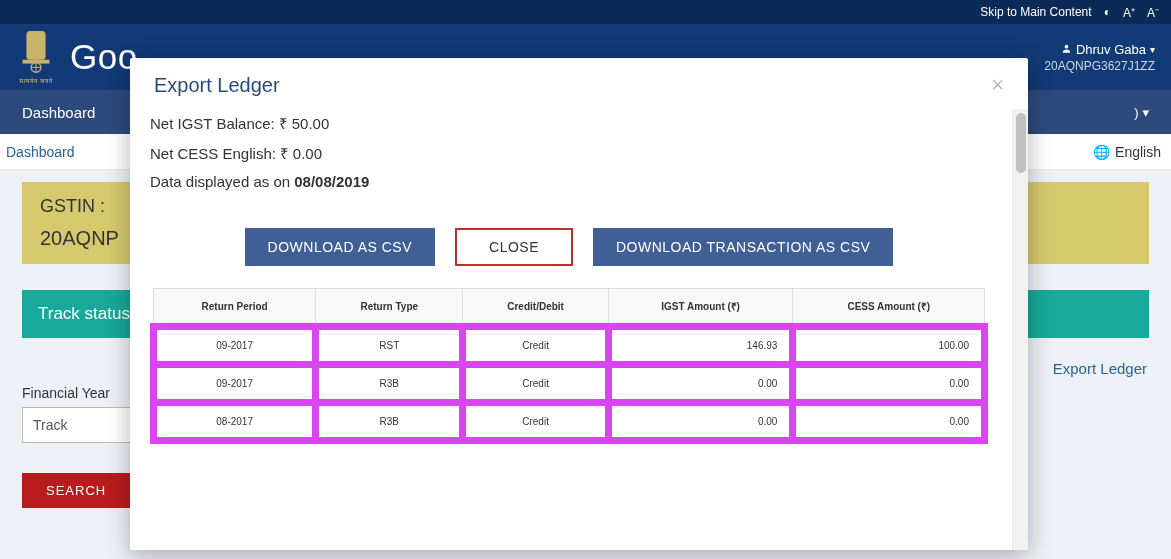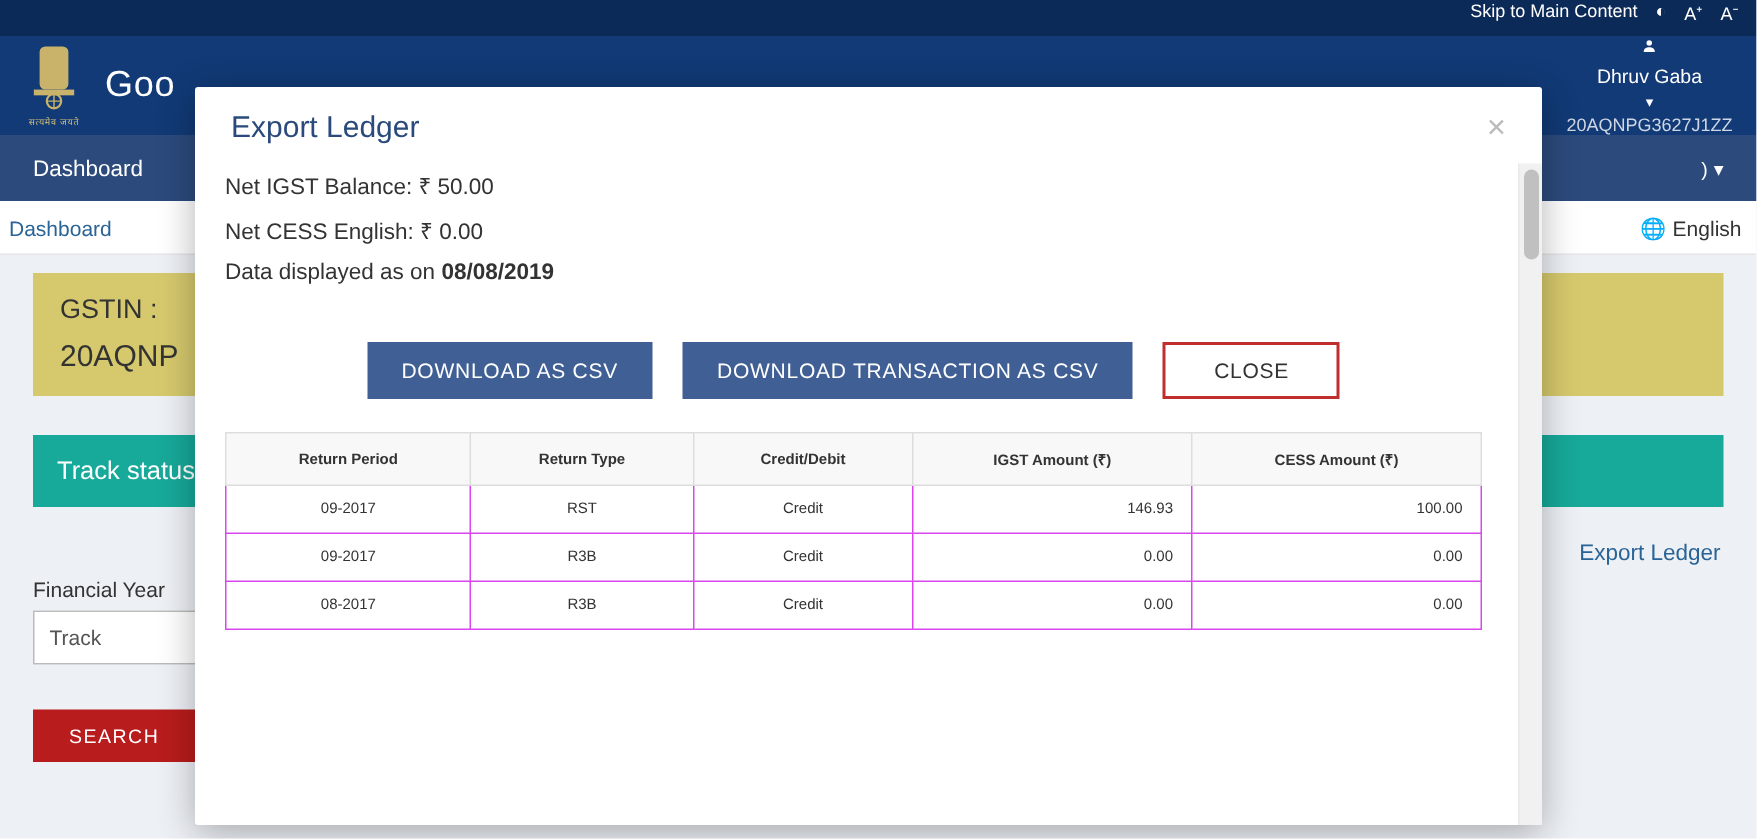--- a/index.html
+++ b/index.html
@@ -12,20 +12,21 @@
     position: relative;
     color: #333;
   }
   
   .util-bar {
     background: #0b2a57;
     color: #fff;
     height: 24px;
     display: flex;
     justify-content: flex-end;
+    align-items: center;
     padding: 0 12px;
     font-size: 12px;
     gap: 12px;
   }
   .util-bar span { cursor: pointer; }
   
   .header {
     background: #113a76;
     color: #fff;
     height: 66px;
@@ -35,28 +36,28 @@
     justify-content: space-between;
   }
   .header-left { display:flex; align-items:center; gap:14px; }
   .emblem {
     width: 40px; height: 56px;
     display:flex;flex-direction:column;align-items:center;
   }
   .emblem svg { width:40px;height:50px; }
   .emblem .band { font-size:6px; text-align:center; color:#d4c07a; letter-spacing:.5px; }
   .brand {
-    font-size: 24px;
+    font-size: 35px;
     font-weight: 400;
     color:#fff;
     letter-spacing:.5px;
   }
   .header-right { display:flex;align-items:center;gap:16px;font-size:13px; }
   .user-block { text-align:right; }
-  .user-line1 { display:flex;align-items:center;justify-content:flex-end;gap:4px;flex-direction:column; }
+  .user-line1 { display:flex;align-items:center;justify-content:flex-end;gap:4px; }
   .user-line2 { font-size:12px; color:#cfd6e4; margin-top:2px;}
   .chev { font-size:10px; }
 
   
   .navbar {
     background: #2c4a7c;
     height: 44px;
     display:flex;align-items:center;
     padding:0 22px;
     color:#fff;
@@ -201,21 +202,21 @@
   }
   table.ledger th {
     background:#f8f8f8;
     font-weight:700;
     padding:10px 12px;
     border:1px solid #ddd;
     text-align:center;
   }
   table.ledger td {
     padding:10px 12px;
-    border:1px solid #d946ef;
+    border:7px solid #d946ef;
     text-align:center;
   }
   table.ledger td.num { text-align:right; }
 </style>
 </head>
 <body>
 
 <div class="util-bar">
   <span>Skip to Main Content</span>
   <span>◐</span>
@@ -303,22 +304,22 @@
       </div>
       <div class="bal-line">
         <span>Net CESS English: ₹ </span><span>0.00</span>
       </div>
       <div class="bal-line">
         <span>Data displayed as on </span><b>08/08/2019</b>
       </div>
 
       <div class="btn-row">
         <button class="btn btn-primary">DOWNLOAD AS CSV</button>
+        <button class="btn btn-secondary">CLOSE</button>
         <button class="btn btn-primary">DOWNLOAD TRANSACTION AS CSV</button>
-        <button class="btn btn-secondary">CLOSE</button>
       </div>
 
       <table class="ledger">
         <thead>
           <tr>
             <th>Return Period</th>
             <th>Return Type</th>
             <th>Credit/Debit</th>
             <th>IGST Amount (₹)</th>
             <th>CESS Amount (₹)</th>

